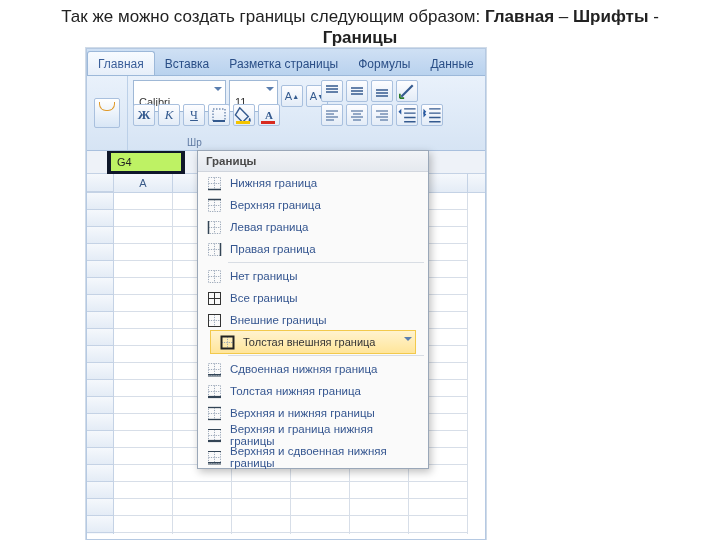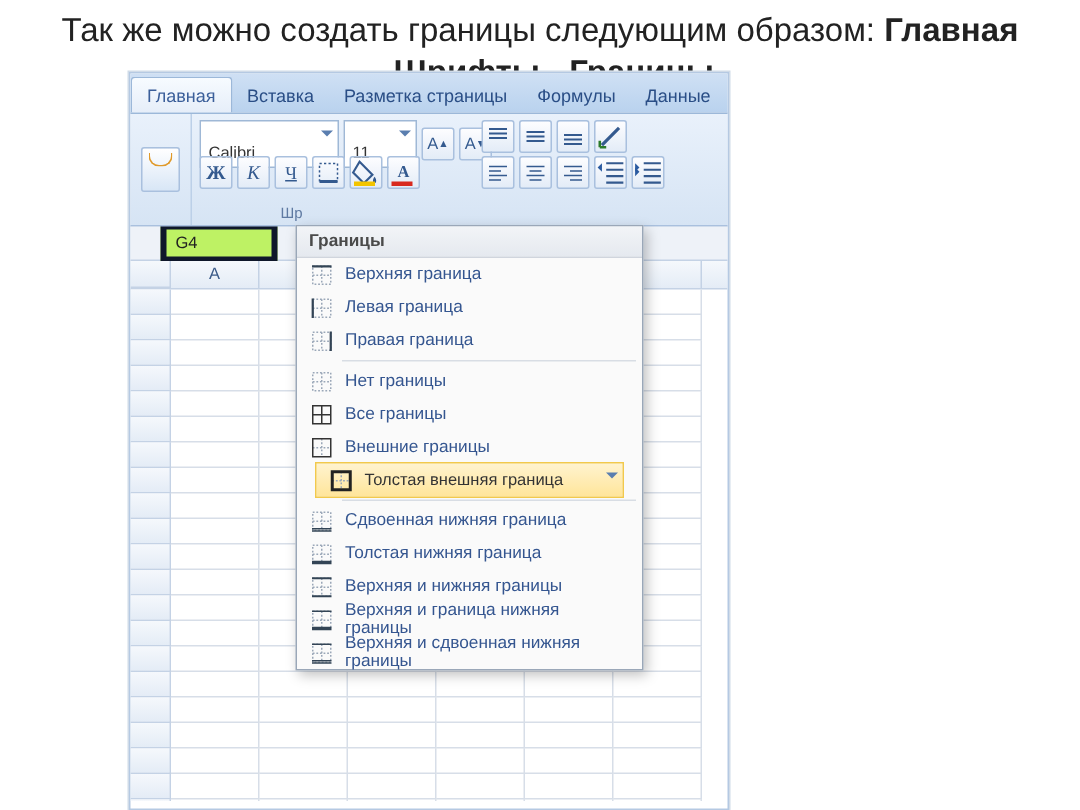--- a/index.html
+++ b/index.html
@@ -1,17 +1,17 @@
 <!DOCTYPE html>
 <html><head>
 <meta charset="utf-8">
 <style>
   body{margin:0;font-family:"Segoe UI",Tahoma,Arial,sans-serif;background:#fff;font-size:12px;color:#222}
   .slide{width:720px;height:540px;position:relative;overflow:hidden}
-  .caption{text-align:center;font-size:22px;margin:6px 40px 4px;line-height:1.25}
+  .caption{text-align:center;font-size:17px;margin:6px 40px 4px;line-height:1.25}
   .caption b{font-weight:700}
   .app{position:absolute;left:86px;top:48px;width:398px;height:490px;background:#fff;border:1px solid #b5c9e2;box-shadow:0 0 0 1px #d0dbe8}
   
   .tabs{display:flex;align-items:flex-end;height:26px;background:linear-gradient(#cfe0f4,#b9d2ee);border-bottom:1px solid #9cb8d9;font-size:12px;color:#2a4e86}
   .tab{padding:5px 10px 4px;cursor:default}
   .tab.active{background:linear-gradient(#f7fbff,#e6eef9);border:1px solid #9cb8d9;border-bottom:none;border-radius:3px 3px 0 0;color:#3b5f9a;font-weight:400}
   
   .ribbon{background:linear-gradient(#e9f1fb,#d6e4f4);height:74px;border-bottom:1px solid #a9c0de;position:relative}
   .clip{position:absolute;left:0;top:0;width:40px;height:74px;border-right:1px solid #bcd0e8;display:flex;flex-direction:column;align-items:center;justify-content:center;gap:2px}
   .clip-icon{width:24px;height:28px;background:linear-gradient(#fff,#d8e6f6);border:1px solid #a9c0de;border-radius:2px;position:relative}
@@ -371,20 +371,30 @@
             <div class="c"></div>
             <div class="c"></div>
             <div class="c"></div>
           </div>
         </div>
     </div>
   </div>
 
   <div class="menu" id="menu">
     <div class="menu-title">Границы</div>
+  <div class="mi">
+        <span class="mi-icon">
+          <svg viewBox="0 0 15 15">
+            <rect x="1.5" y="1.5" width="12" height="12" fill="none" stroke="#9aa7b8" stroke-dasharray="1.2 1.2"></rect>
+            <path d="M1.5 7.5h12M7.5 1.5v12" stroke="#9aa7b8" stroke-dasharray="1.2 1.2"></path>
+            <line x1="1" y1="13.5" x2="14" y2="13.5" stroke="#345" stroke-width="1.5"></line>
+          </svg>
+        </span>
+        <span>Нижняя граница</span>
+      </div>
       <div class="mi">
         <span class="mi-icon">
           <svg viewBox="0 0 15 15">
             <rect x="1.5" y="1.5" width="12" height="12" fill="none" stroke="#9aa7b8" stroke-dasharray="1.2 1.2"></rect>
             <path d="M1.5 7.5h12M7.5 1.5v12" stroke="#9aa7b8" stroke-dasharray="1.2 1.2"></path>
             <line x1="1" y1="1.5" x2="14" y2="1.5" stroke="#345" stroke-width="1.5"></line>
           </svg>
         </span>
         <span>Верхняя граница</span>
       </div>

